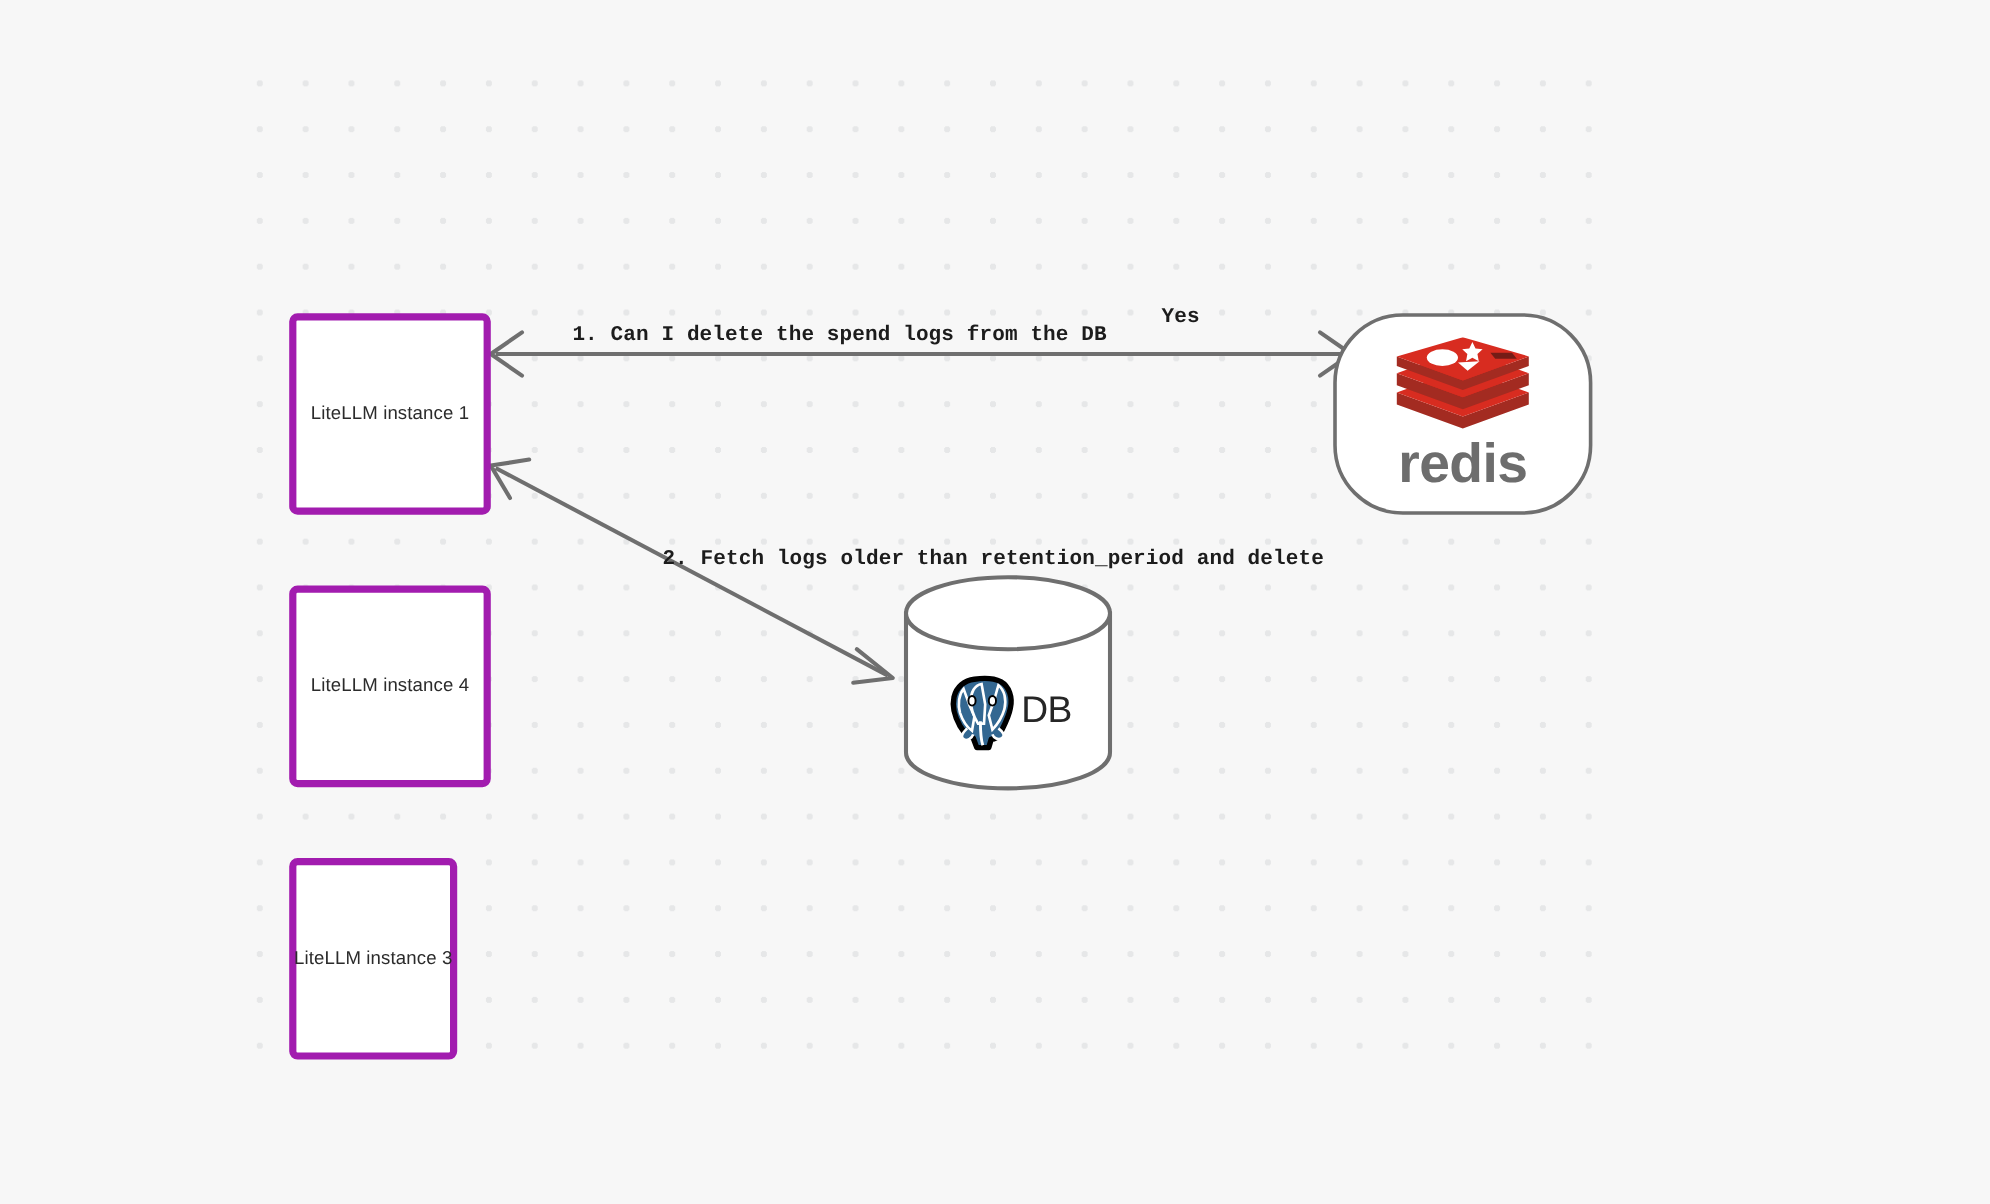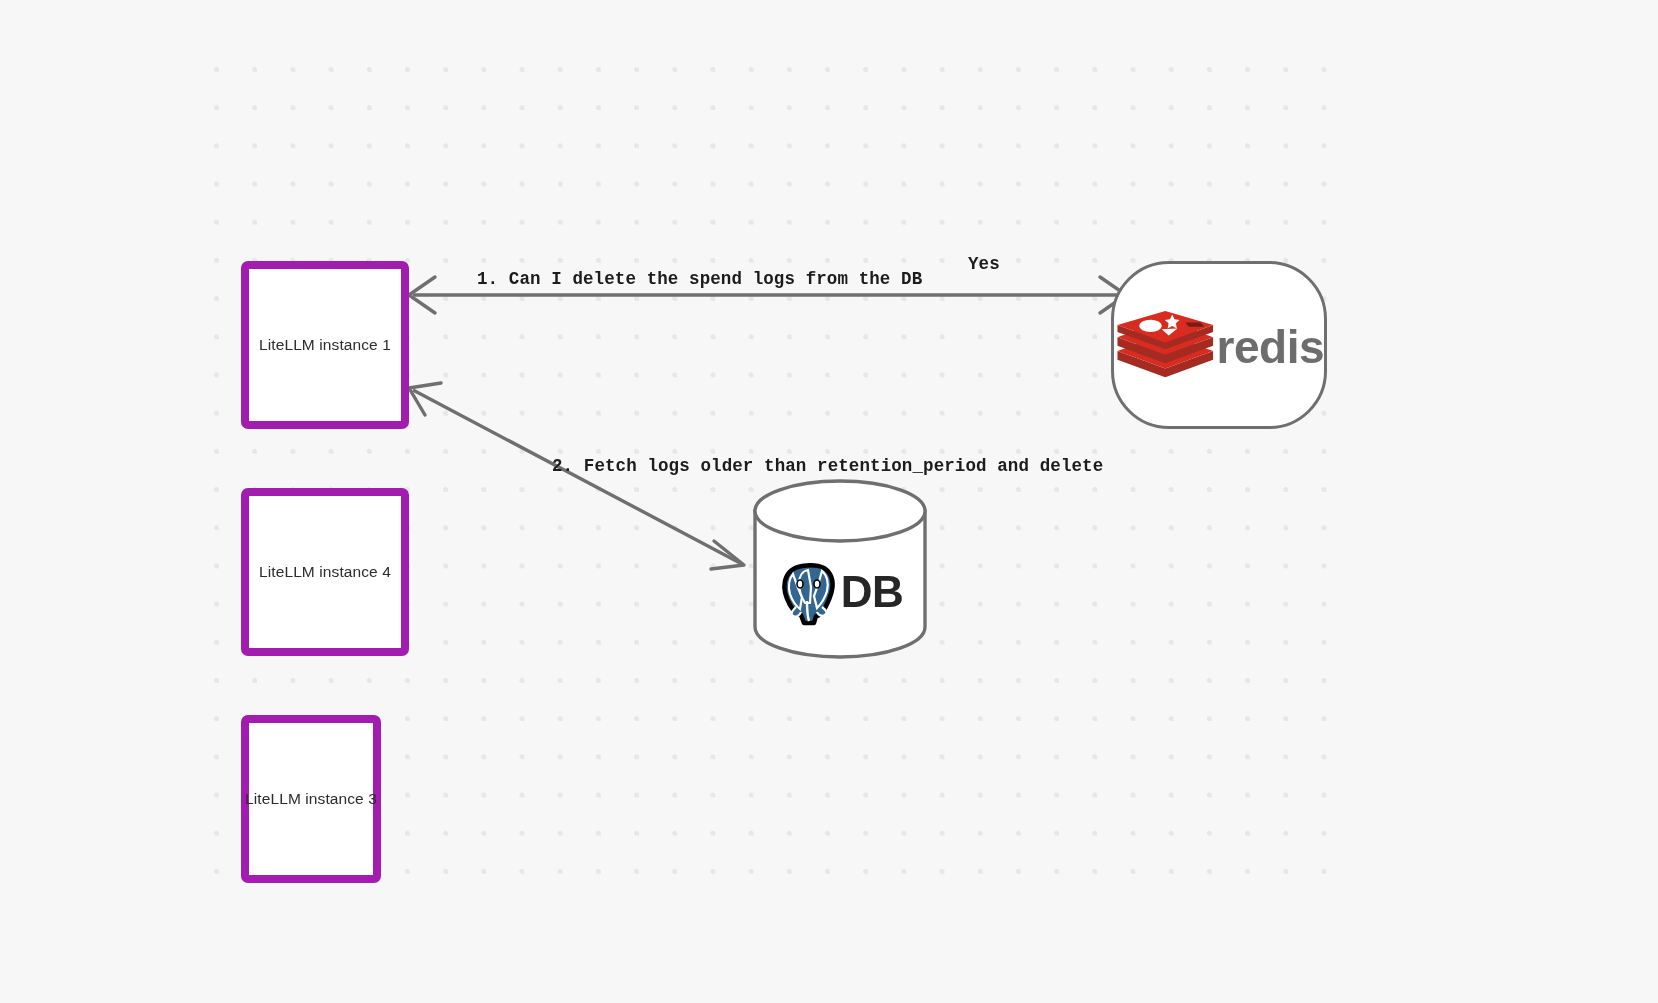--- a/index.html
+++ b/index.html
@@ -28,40 +28,41 @@
     height: 830px;
     background-image: radial-gradient(circle at 2.6px 2.6px, #e6e7e8 2.6px, rgba(0,0,0,0) 2.7px);
     background-size: 38.2px 38.2px;
     background-position: 12px 12px;
     pointer-events: none;
   }
   .node-box {
     position: absolute;
     box-sizing: border-box;
     background: #ffffff;
-    border: 8px solid #a21caf;
+    border: 6px solid #a21caf;
     border-radius: 7px;
     display: flex;
     align-items: center;
     justify-content: center;
   }
   .node-label {
     font-size: 15.5px;
     color: #2b2b2b;
     font-family: "Liberation Sans", sans-serif;
     letter-spacing: 0.1px;
     white-space: nowrap;
   }
   .redis-box {
     position: absolute;
     box-sizing: border-box;
     background: #ffffff;
     border: 3px solid #6f6f6f;
     border-radius: 58px;
     display: flex;
+    flex-direction: column;
     align-items: center;
     justify-content: center;
   }
   .edge-label {
     position: absolute;
     font-size: 17.5px;
     font-weight: bold;
     color: #1c1c1c;
     white-space: nowrap;
     font-family: Liberation Mono, monospace;
@@ -80,22 +81,22 @@
     font-family: "Liberation Sans", sans-serif;
     font-size: 46px;
     font-weight: bold;
     color: #6d6d6d;
     letter-spacing: -0.5px;
     line-height: 1;
     margin-top: 4px;
   }
   .db-word {
     font-family: "Liberation Sans", sans-serif;
-    font-size: 44px;
-    font-weight: bold;
+    font-size: 31px;
+    font-weight: normal;
     color: #262626;
     letter-spacing: -0.5px;
     text-align: right;
   }
 </style>
 </head>
 <body>
 
 <div id="canvas">
 

